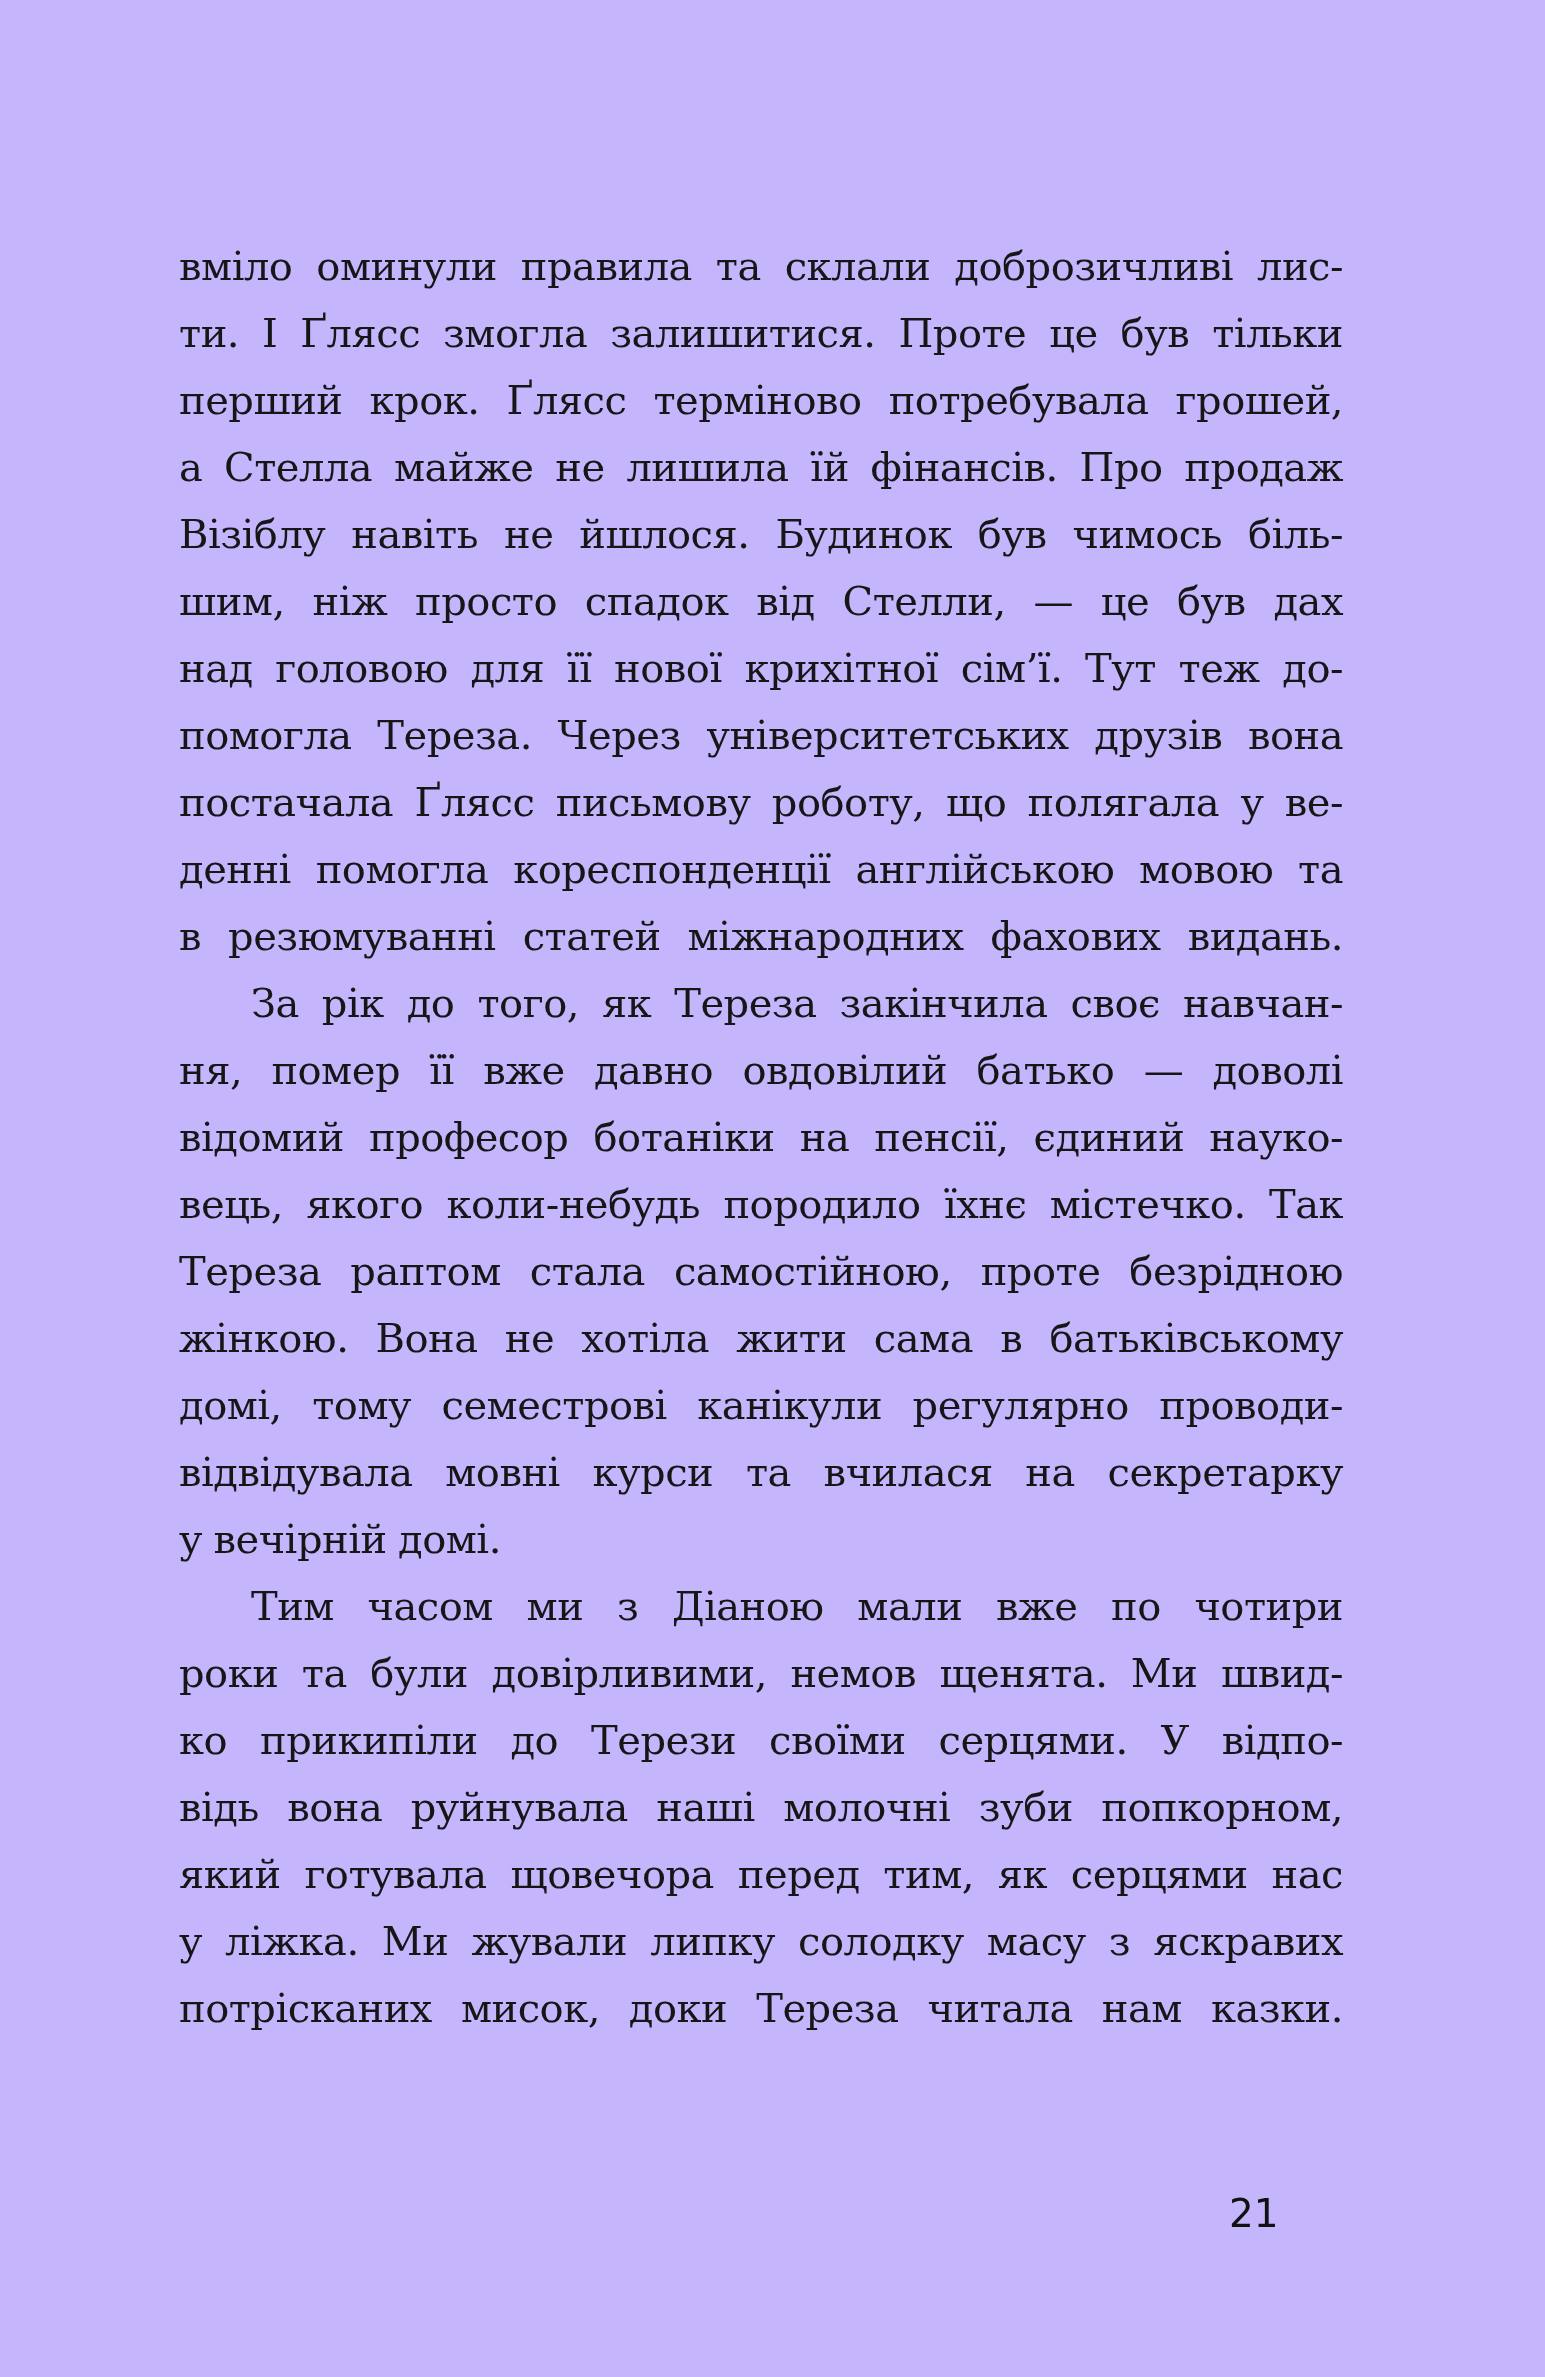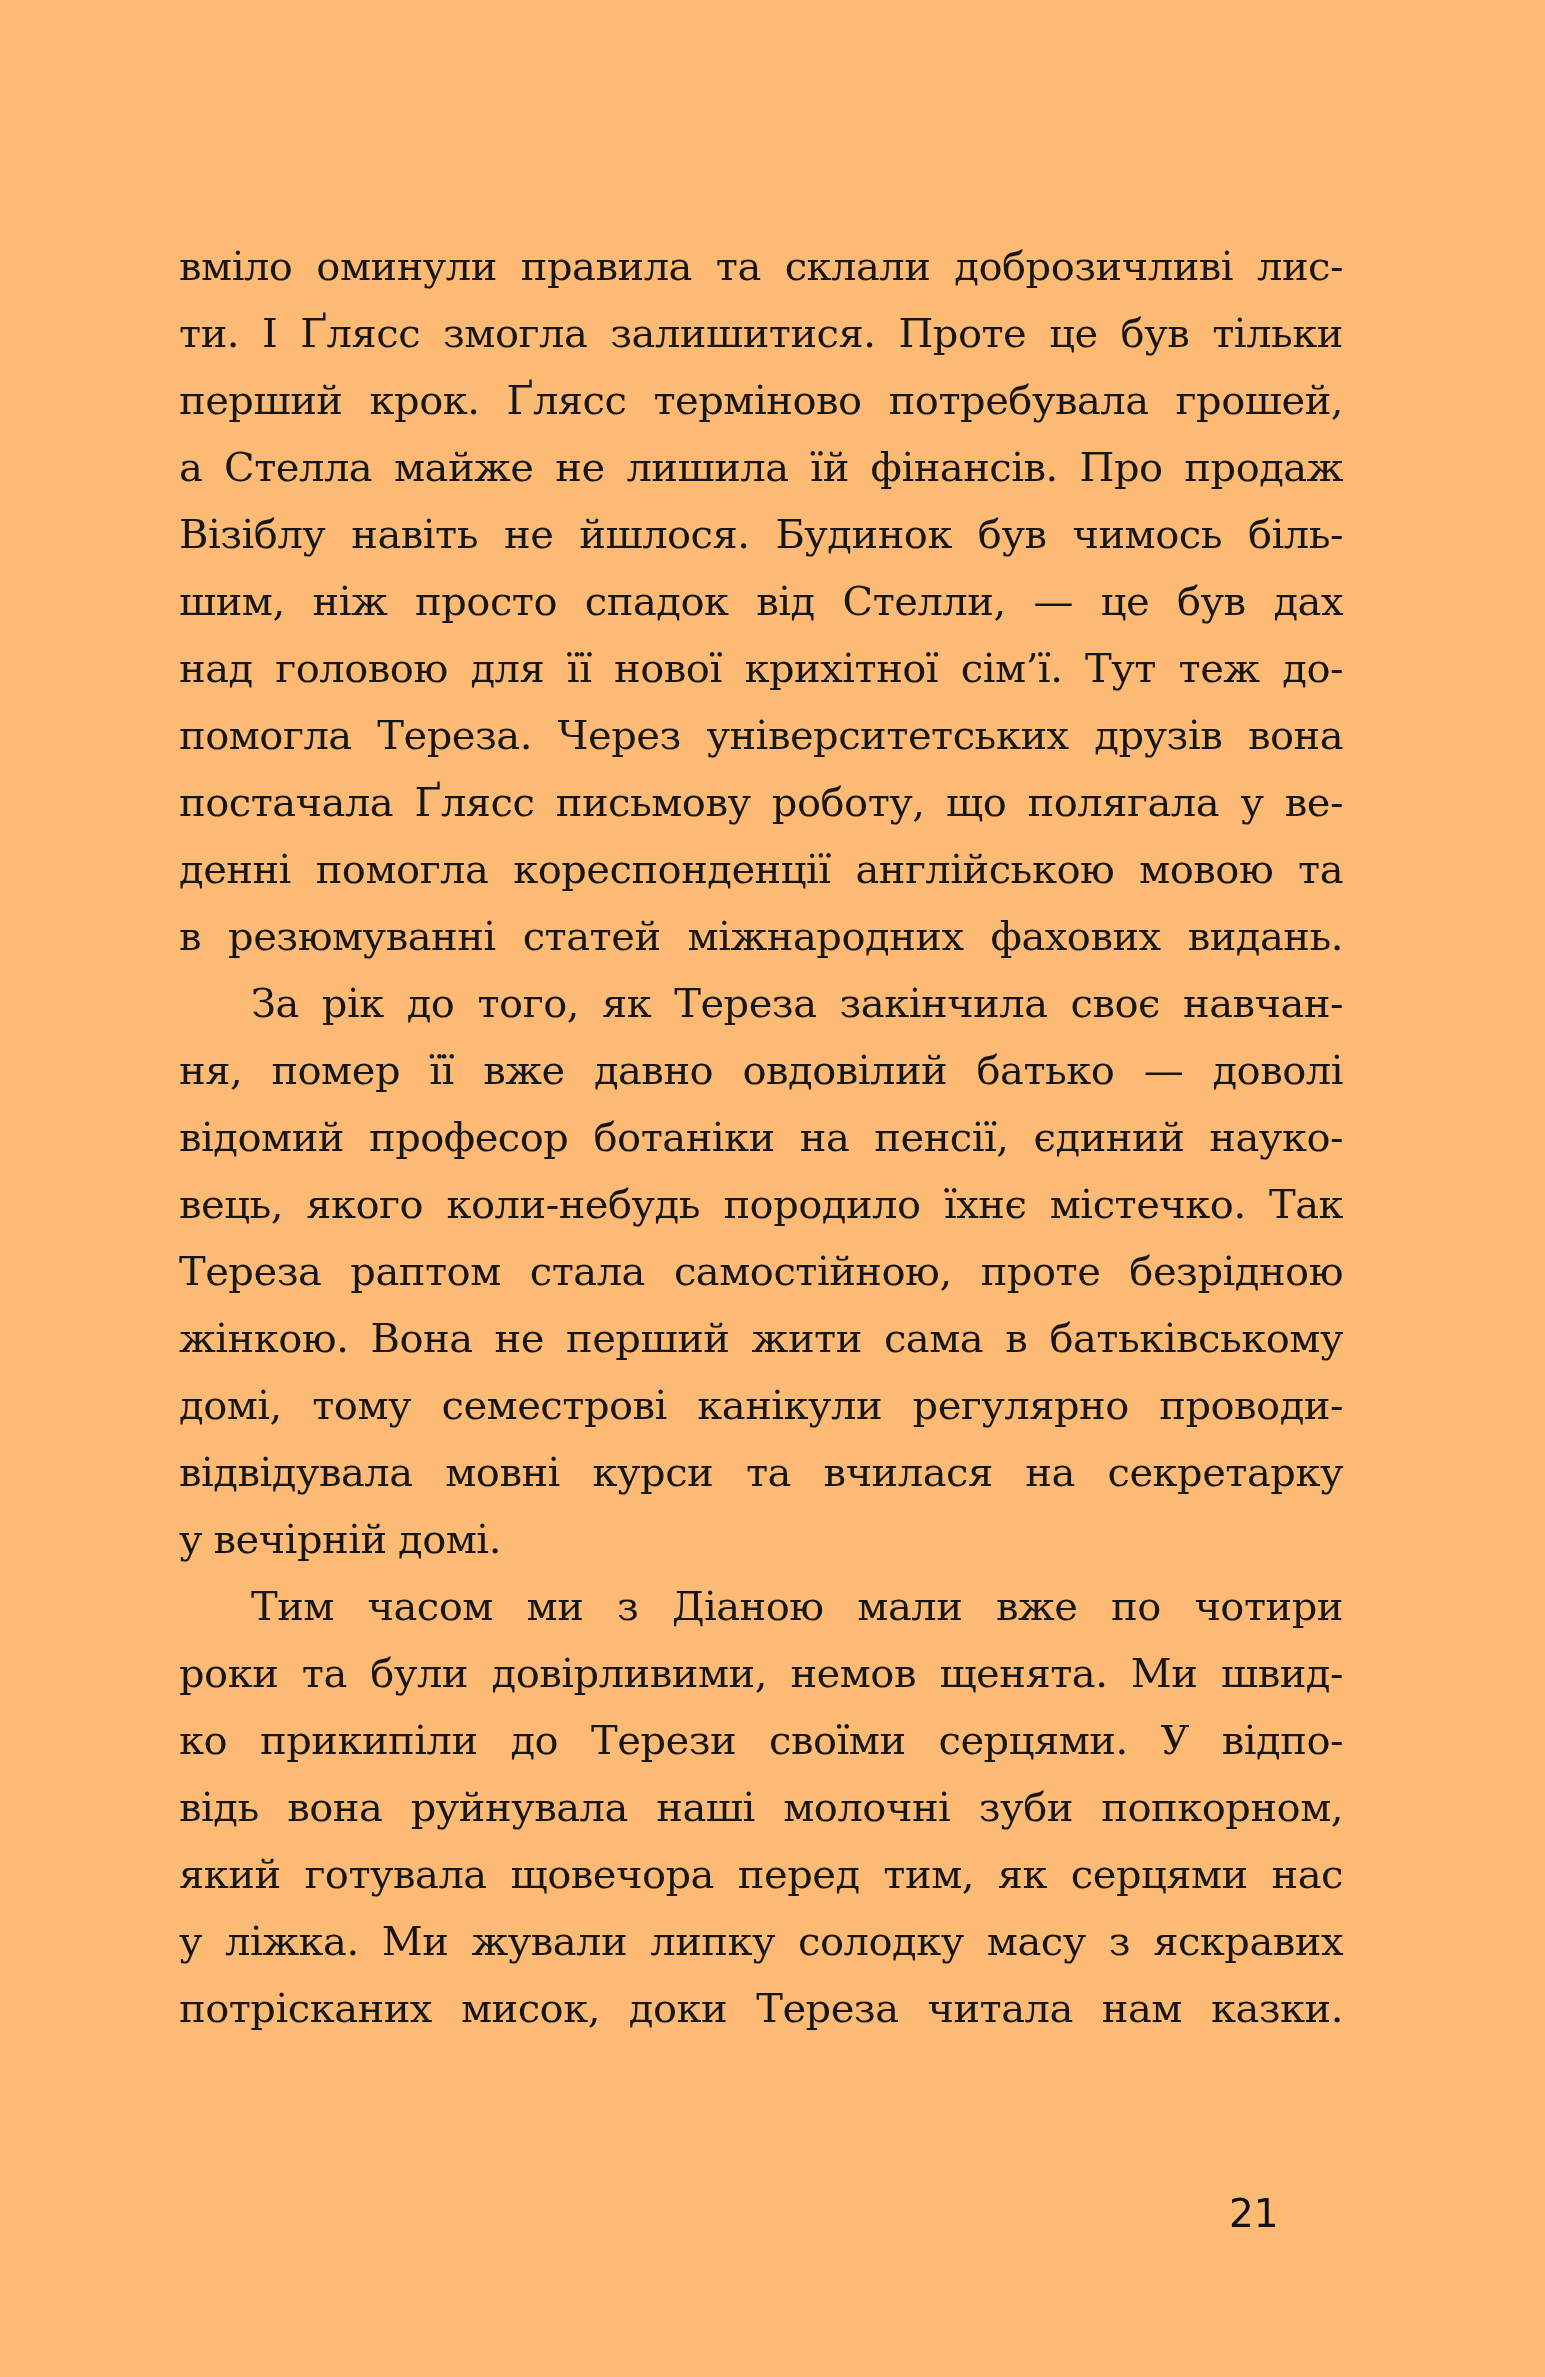--- a/index.html
+++ b/index.html
@@ -11,21 +11,21 @@
     width: 1545px;
     height: 2377px;
     position: relative;
     overflow: hidden;
   }
   .page {
     position: absolute;
     left: 0; top: 0;
     width: 1545px;
     height: 2377px;
-    background: #fdba74;
+    background: #c4b5fd;
   }
   .text-block {
     position: absolute;
     left: 179px;
     top: 233px;
     width: 1164px;
     font-family: "DejaVu Serif", "Liberation Serif", serif;
     font-size: 40px;
     line-height: 67px;
     color: #161616;
@@ -75,21 +75,21 @@
       <span class="line">денні помогла кореспонденції англійською мовою та</span>
       <span class="line">в резюмуванні статей міжнародних фахових видань.</span>
     </div>
 
     <div>
       <span class="line indent">За рік до того, як Тереза закінчила своє навчан-</span>
       <span class="line">ня, помер її вже давно овдовілий батько — доволі</span>
       <span class="line">відомий професор ботаніки на пенсії, єдиний науко-</span>
       <span class="line">вець, якого коли-небудь породило їхнє містечко. Так</span>
       <span class="line">Тереза раптом стала самостійною, проте безрідною</span>
-      <span class="line">жінкою. Вона не перший жити сама в батьківському</span>
+      <span class="line">жінкою. Вона не хотіла жити сама в батьківському</span>
       <span class="line">домі, тому семестрові канікули регулярно проводи-</span>
       <span class="line">відвідувала мовні курси та вчилася на секретарку</span>
       <span class="line last">у вечірній домі.</span>
     </div>
 
     <div>
       <span class="line indent">Тим часом ми з Діаною мали вже по чотири</span>
       <span class="line">роки та були довірливими, немов щенята. Ми швид-</span>
       <span class="line">ко прикипіли до Терези своїми серцями. У відпо-</span>
       <span class="line">відь вона руйнувала наші молочні зуби попкорном,</span>

